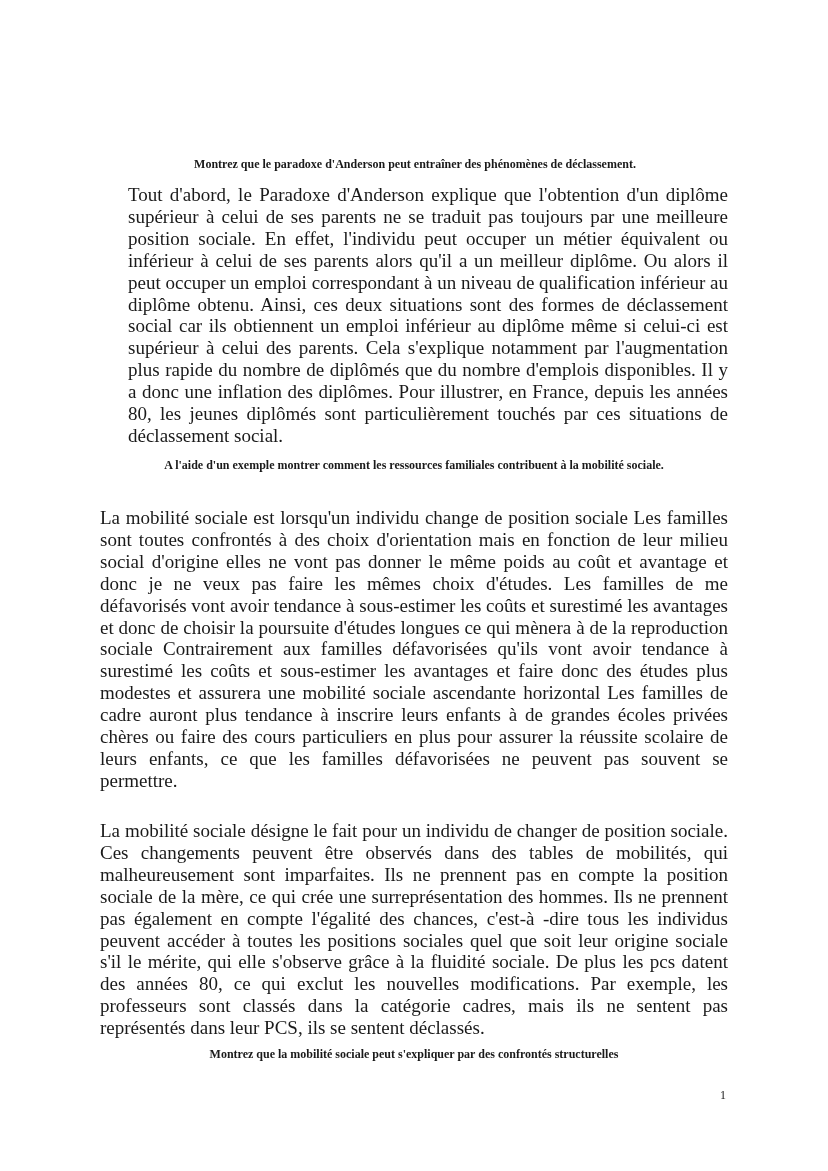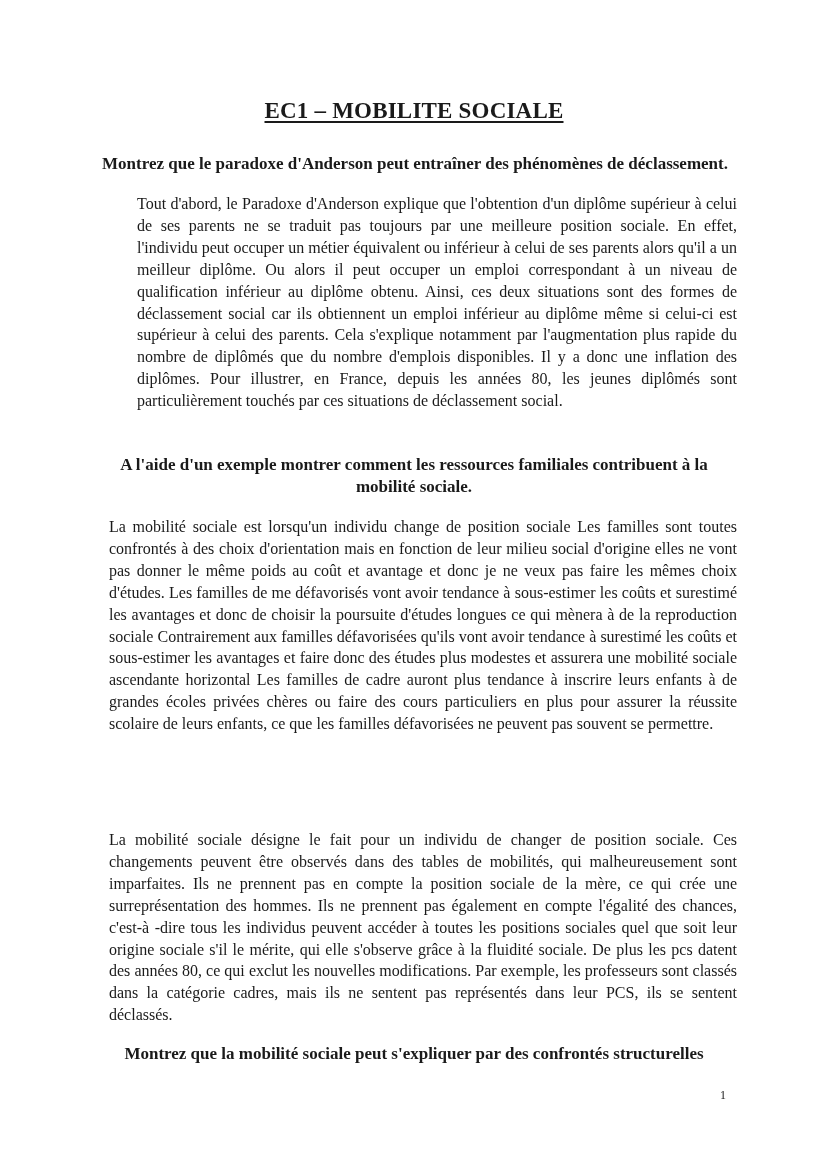--- a/index.html
+++ b/index.html
@@ -39,46 +39,45 @@
       text-decoration: underline;
       text-underline-offset: 3px;
       text-decoration-thickness: 1.5px;
     }
     .q-heading {
       position: absolute;
       left: 100px;
       width: 628px;
       text-align: center;
       font-weight: bold;
-      font-size: 17px;
+      font-size: 12px;
       line-height: 22px;
       margin: 0;
     }
     .answer {
       position: absolute;
-      font-size: 16px;
+      font-size: 19px;
       line-height: 21.9px;
       text-align: justify;
-      margin: 9px;
+      margin: 0;
     }
     .page-number {
       position: absolute;
       left: 720px;
       top: 1087px;
       font-size: 12px;
       line-height: 16px;
       margin: 0;
     }
   </style>
 </head>
 <body>
 
 <div class="page">
 
-  <h1 class="doc-title"><span>EC1 – MOBILITE SOCIALE</span></h1>
 
   <h2 class="q-heading" style="top:153px; left:90px; width:650px;">Montrez que le paradoxe d'Anderson peut entraîner des phénomènes de déclassement.</h2>
   <p class="answer" style="left:128px; width:600px; top:184px;">Tout d'abord, le Paradoxe d'Anderson explique que l'obtention d'un diplôme supérieur à celui de ses parents ne se traduit pas toujours par une meilleure position sociale. En effet, l'individu peut occuper un métier équivalent ou inférieur à celui de ses parents alors qu'il a un meilleur diplôme. Ou alors il peut occuper un emploi correspondant à un niveau de qualification inférieur au diplôme obtenu. Ainsi, ces deux situations sont des formes de déclassement social car ils obtiennent un emploi inférieur au diplôme même si celui-ci est supérieur à celui des parents. Cela s'explique notamment par l'augmentation plus rapide du nombre de diplômés que du nombre d'emplois disponibles. Il y a donc une inflation des diplômes. Pour illustrer, en France, depuis les années 80, les jeunes diplômés sont particulièrement touchés par ces situations de déclassement social.</p>
 
   <h2 class="q-heading" style="top:454px; left:110px; width:608px;">A l'aide d'un exemple montrer comment les ressources familiales contribuent à la mobilité sociale.</h2>
   <p class="answer" style="left:100px; width:628px; top:507px;">La mobilité sociale est lorsqu'un individu change de position sociale Les familles sont toutes confrontés à des choix d'orientation mais en fonction de leur milieu social d'origine elles ne vont pas donner le même poids au coût et avantage et donc je ne veux pas faire les mêmes choix d'études. Les familles de me défavorisés vont avoir tendance à sous-estimer les coûts et surestimé les avantages et donc de choisir la poursuite d'études longues ce qui mènera à de la reproduction sociale Contrairement aux familles défavorisées qu'ils vont avoir tendance à surestimé les coûts et sous-estimer les avantages et faire donc des études plus modestes et assurera une mobilité sociale ascendante horizontal Les familles de cadre auront plus tendance à inscrire leurs enfants à de grandes écoles privées chères ou faire des cours particuliers en plus pour assurer la réussite scolaire de leurs enfants, ce que les familles défavorisées ne peuvent pas souvent se permettre.</p>
 
   <p class="answer" style="left:100px; width:628px; top:820px;">La mobilité sociale désigne le fait pour un individu de changer de position sociale. Ces changements peuvent être observés dans des tables de mobilités, qui malheureusement sont imparfaites. Ils ne prennent pas en compte la position sociale de la mère, ce qui crée une surreprésentation des hommes. Ils ne prennent pas également en compte l'égalité des chances, c'est-à -dire tous les individus peuvent accéder à toutes les positions sociales quel que soit leur origine sociale s'il le mérite, qui elle s'observe grâce à la fluidité sociale. De plus les pcs datent des années 80, ce qui exclut les nouvelles modifications. Par exemple, les professeurs sont classés dans la catégorie cadres, mais ils ne sentent pas représentés dans leur PCS, ils se sentent déclassés.</p>
 
   <h2 class="q-heading" style="top:1043px; left:100px; width:628px;">Montrez que la mobilité sociale peut s'expliquer par des confrontés structurelles</h2>

